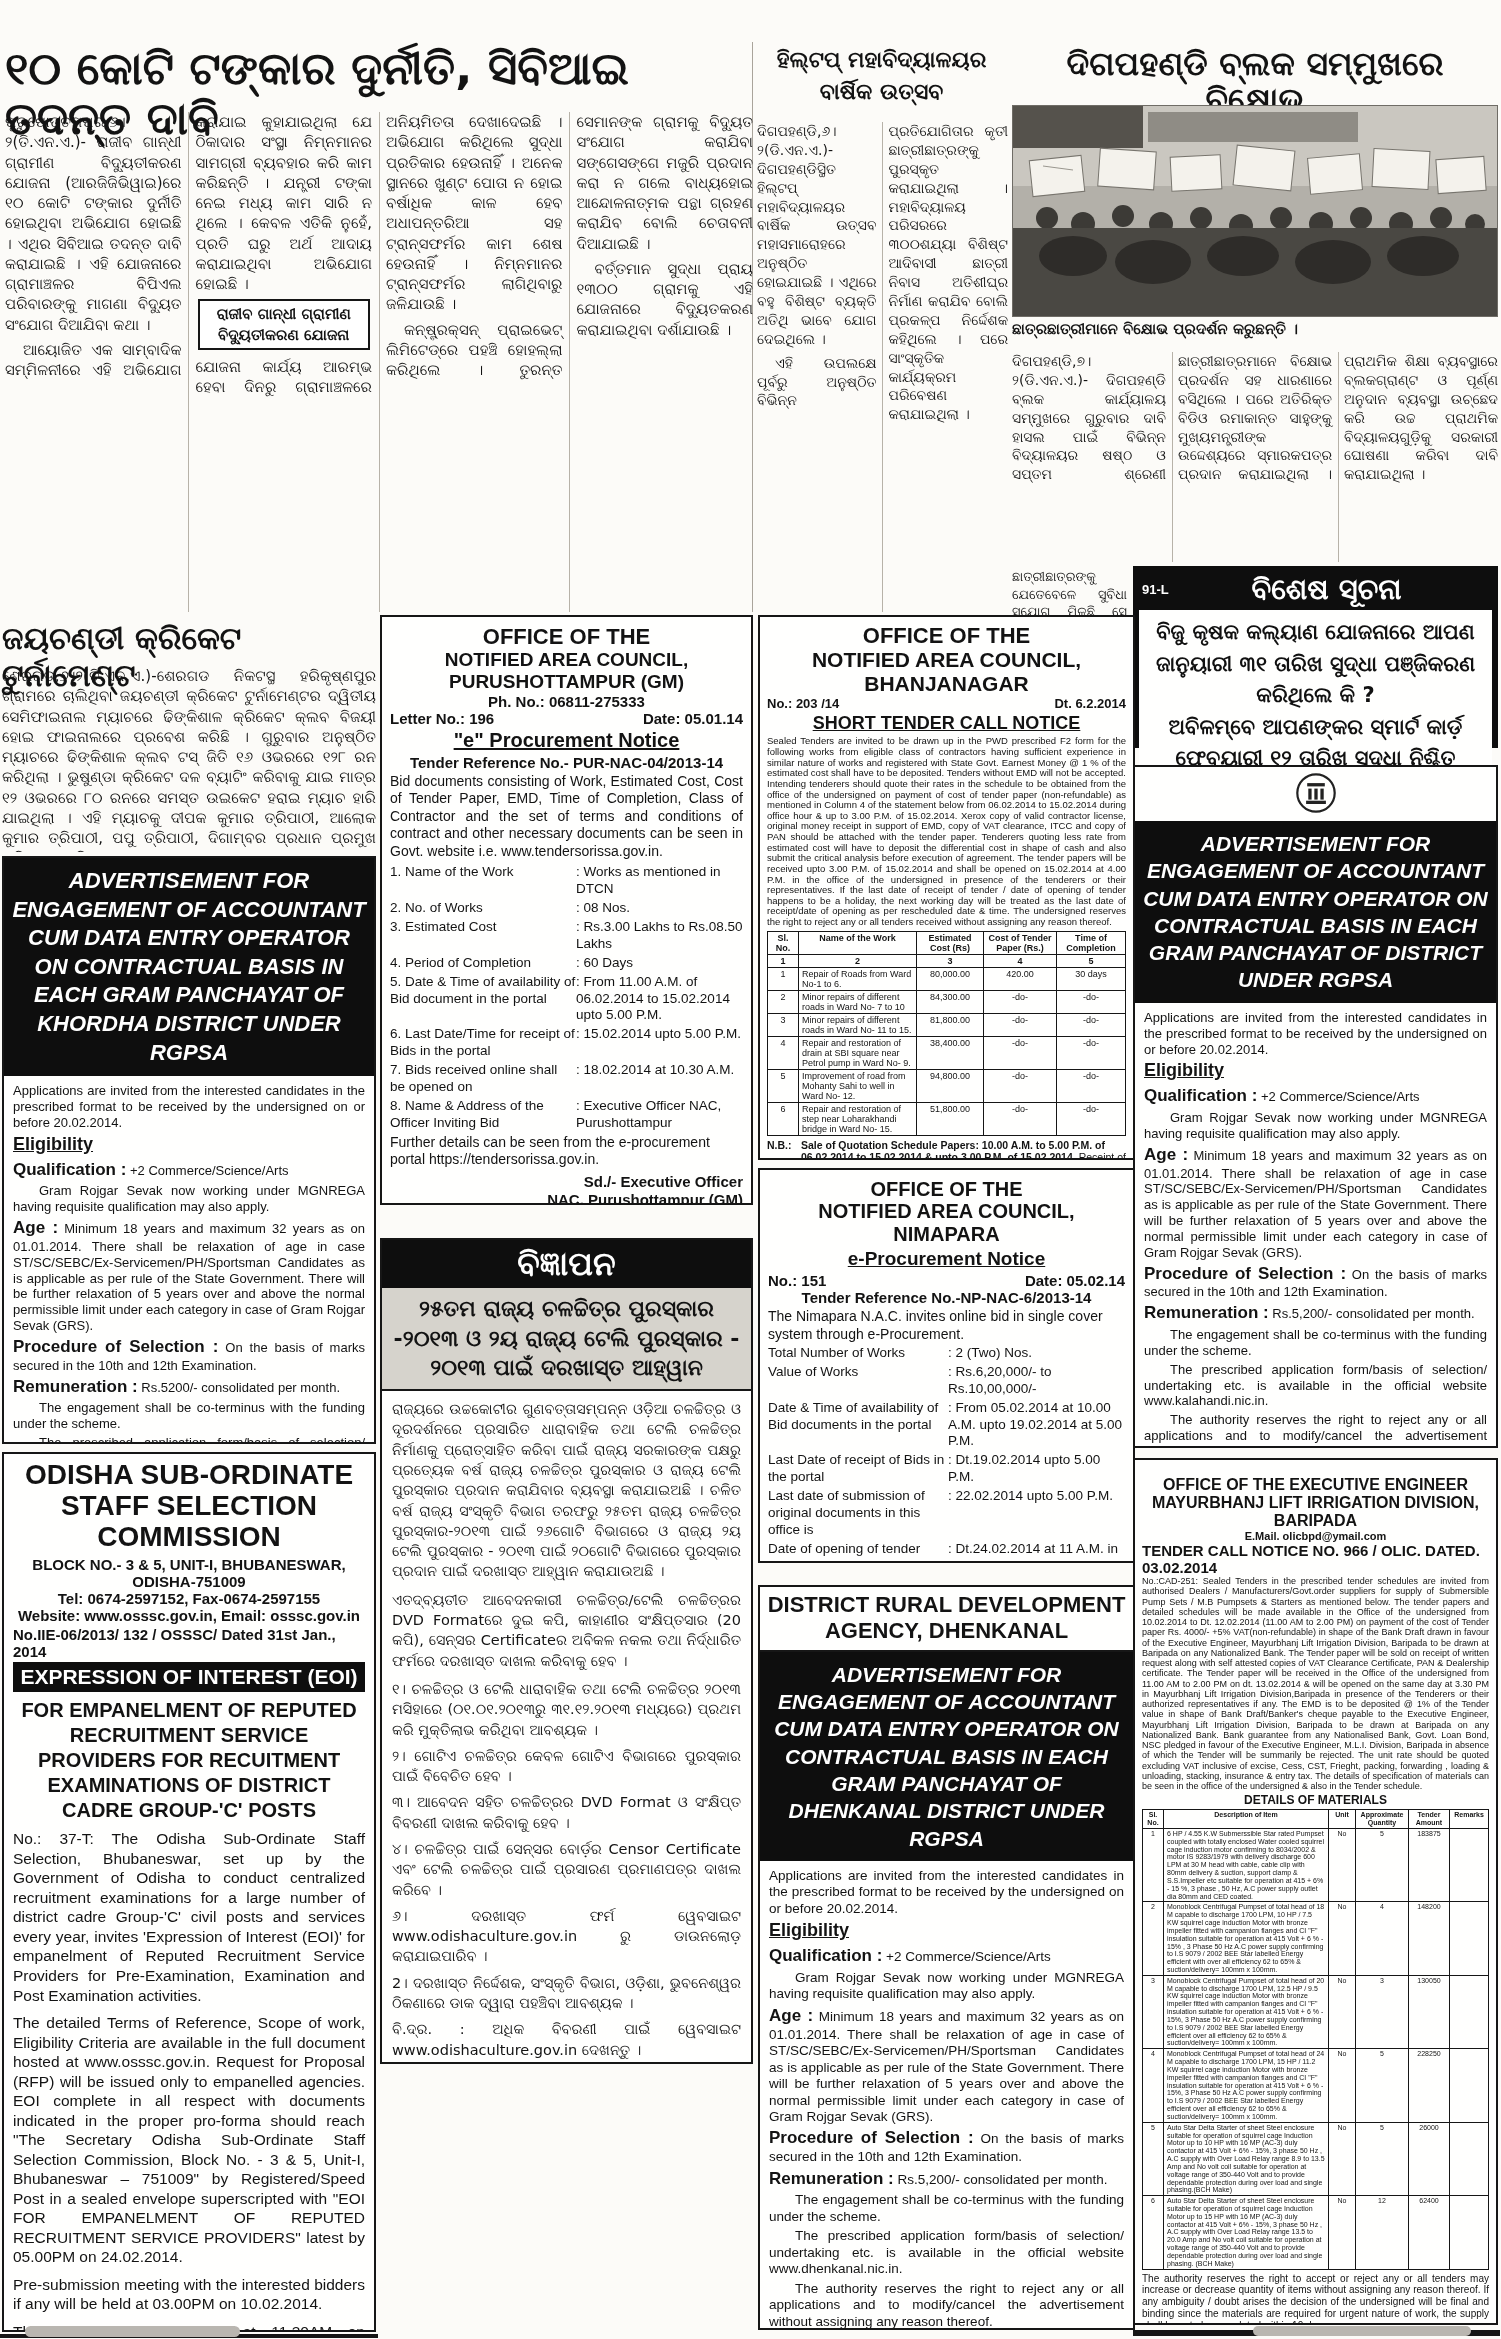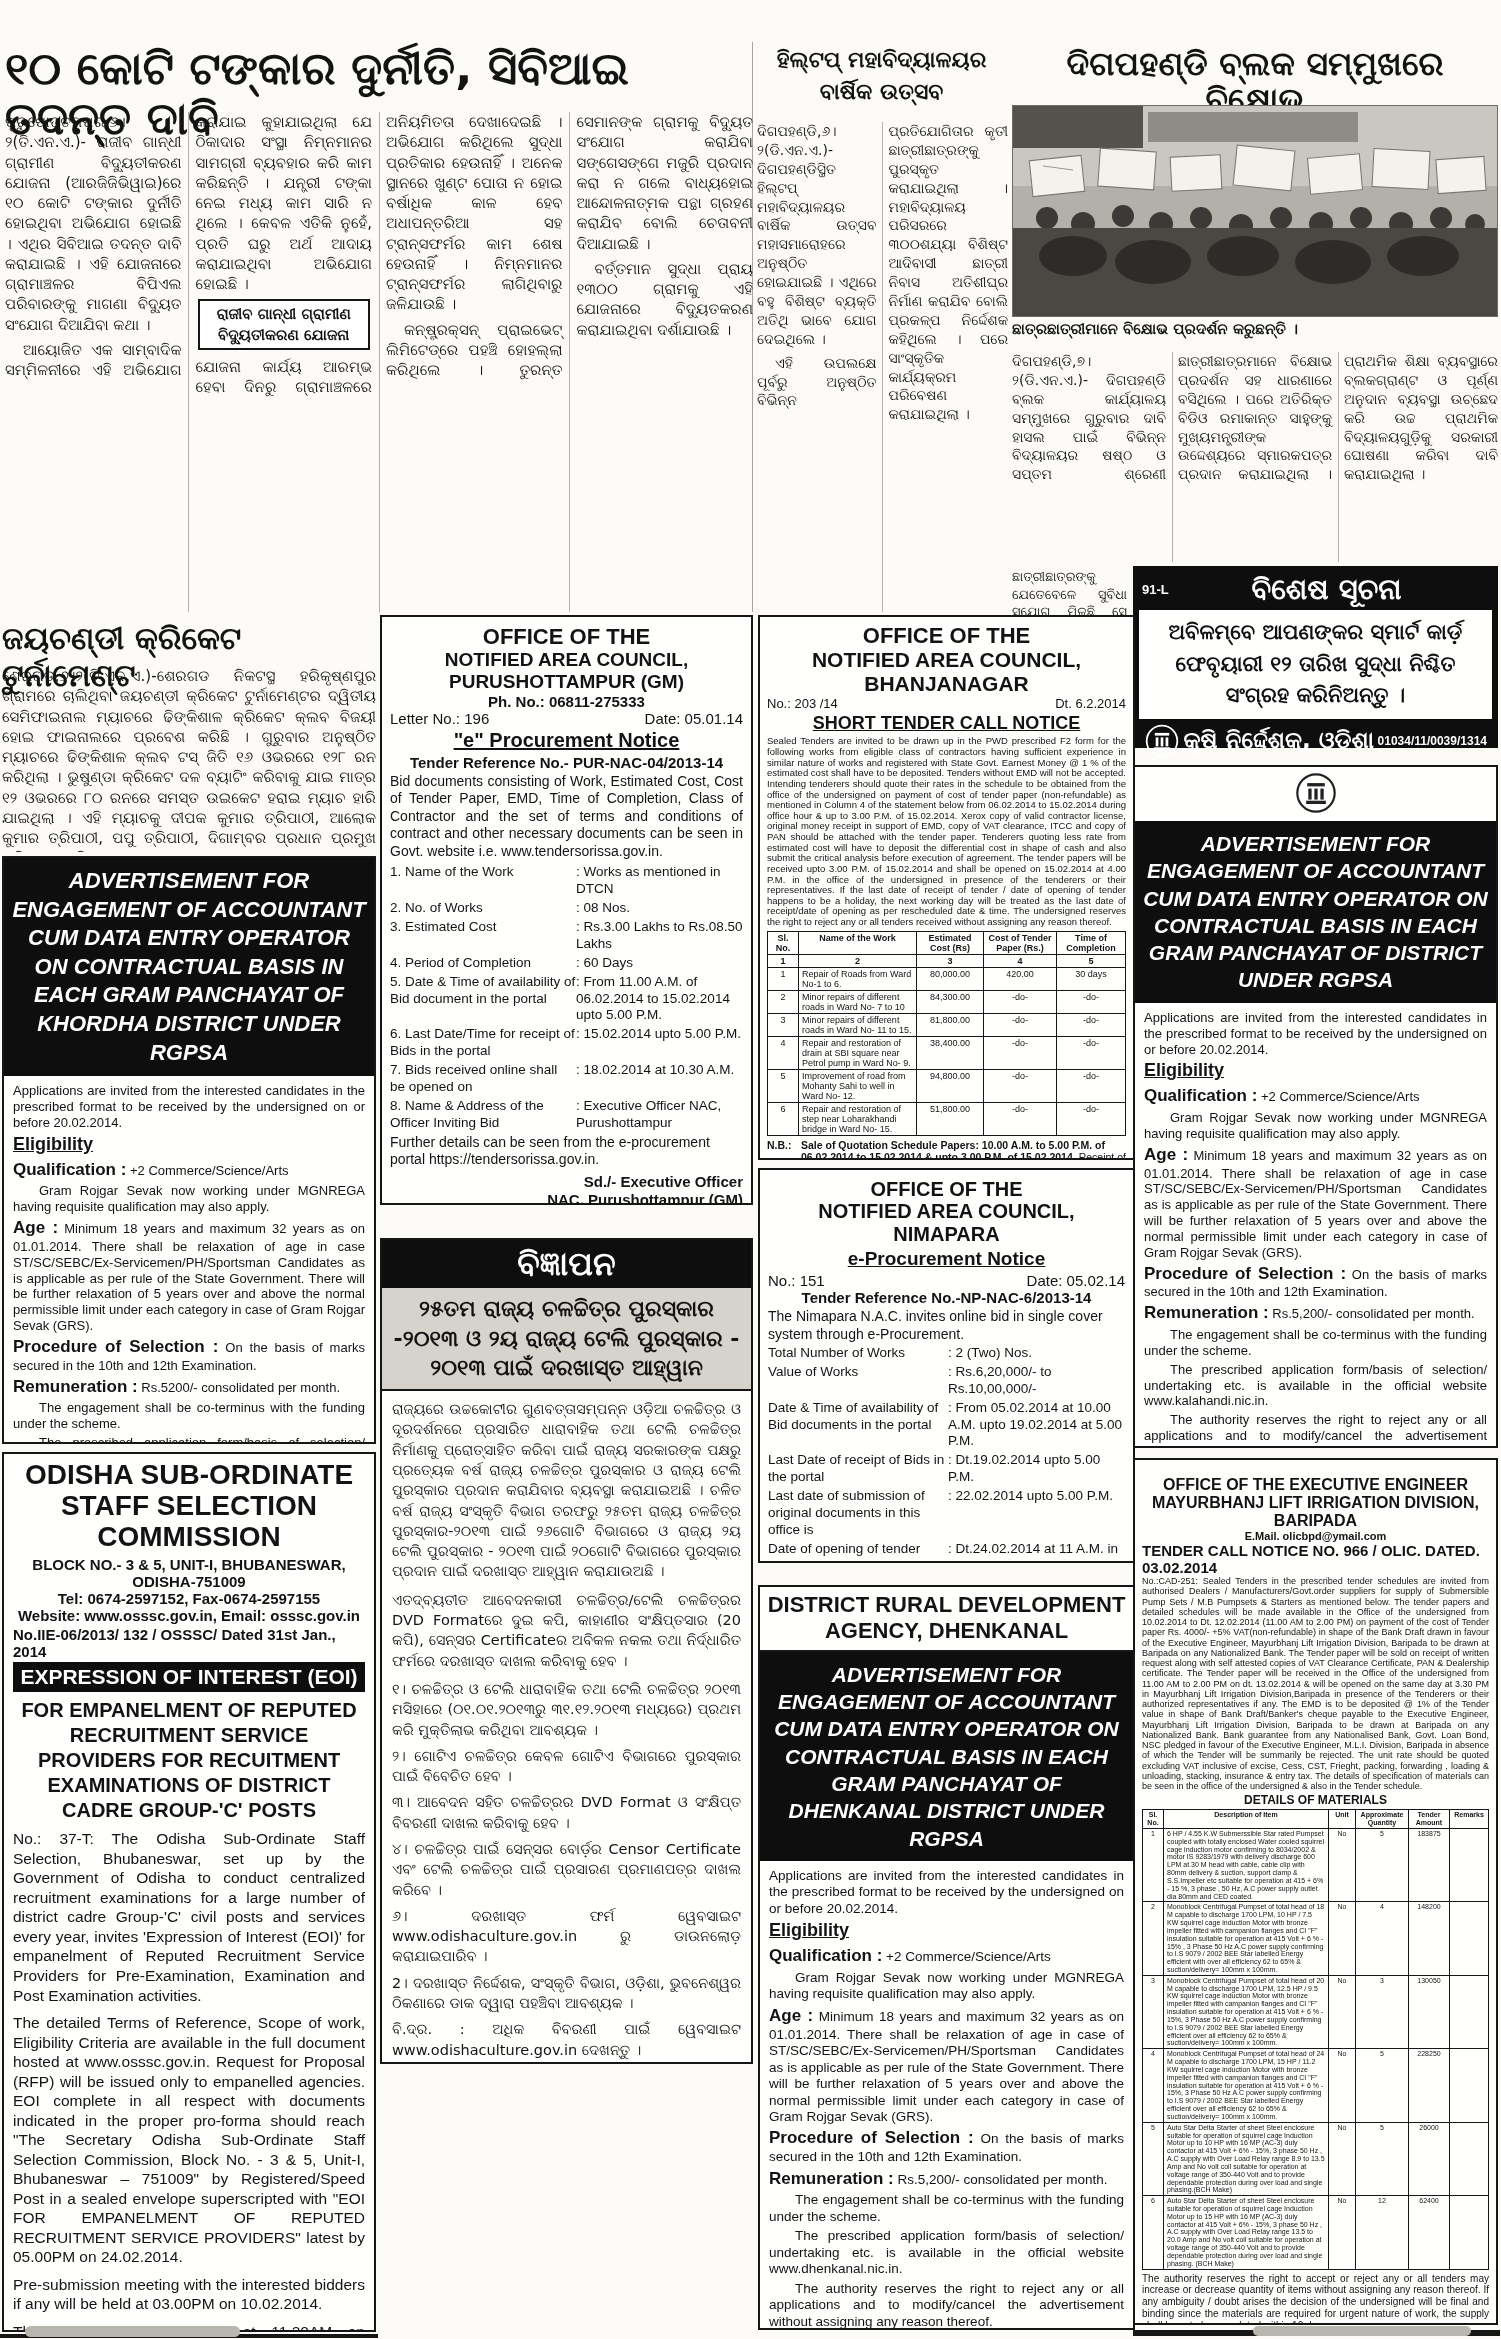--- a/index.html
+++ b/index.html
@@ -31,21 +31,21 @@
   .lead{font-weight:bold;font-size:17px;}
   .elig{font-weight:bold;font-size:18px;text-decoration:underline;margin:2px 0 4px;}
   .sig{text-align:right;font-weight:bold;font-size:15px;line-height:1.25;margin-top:4px;}
   
   .t{width:100%;border-collapse:collapse;}
   .t th,.t td{border:1px solid #161616;padding:1px 3px;vertical-align:top;}
   .t th{font-weight:bold;text-align:center;}
   
   .off1{font-size:22px;font-weight:bold;text-align:center;line-height:1.1;margin-top:4px;}
   .off2{font-size:19px;font-weight:bold;text-align:center;line-height:1.15;}
-  .nrow{display:flex;justify-content:space-between;font-weight:normal;font-size:13px;padding:0 8px;text-align:center;}
+  .nrow{display:flex;justify-content:space-between;font-weight:bold;font-size:13px;padding:0 8px;text-align:center;}
   .ntitle{font-size:18px;font-weight:bold;text-align:center;text-decoration:underline;margin:2px 0;}
   .frow{display:flex;font-size:13.5px;line-height:1.25;margin:0 0 2px;}
   .frow .fl{width:186px;flex:none;}
   .frow .fv{flex:1;font-weight:normal;}
 </style>
 </head>
 <body>
 
 <div class="page">
 
@@ -122,20 +122,21 @@
 
   </div>
 
   <div class="abs" style="left:1133px;top:566px;width:365px;height:182px;background:#0e0e0e;border:3px solid #0e0e0e;color:#fff;">
     <div style="display:flex;align-items:center;padding:3px 6px;">
       <span class="b" style="font-size:13px;width:52px;">91-L</span>
       <span class="odia b ctr" style="flex:1;font-size:29px;">ବିଶେଷ ସୂଚନା</span>
       <span style="width:30px;"></span>
     </div>
     <div class="odia b ctr" style="background:#fffffe;color:#111;margin:0 3px;padding:7px 6px;font-size:21px;line-height:1.5;">
+      <div>ବିଜୁ କୃଷକ କଲ୍ୟାଣ ଯୋଜନାରେ ଆପଣ ଜାନୁୟାରୀ ୩୧ ତାରିଖ ସୁଦ୍ଧା ପଞ୍ଜିକରଣ କରିଥିଲେ କି ?</div>
       <div>ଅବିଳମ୍ବେ ଆପଣଙ୍କର ସ୍ମାର୍ଟ କାର୍ଡ଼ ଫେବୃୟାରୀ ୧୨ ତାରିଖ ସୁଦ୍ଧା ନିଶ୍ଚିତ ସଂଗ୍ରହ କରିନିଅନ୍ତୁ ।</div>
     </div>
     <div style="display:flex;align-items:center;padding:4px 8px;">
       <span style="width:36px;height:36px;">
         <svg width="36" height="36" viewBox="0 0 40 40" fill="#fff">
             <circle cx="20" cy="20" r="17" fill="none" stroke="#fff" stroke-width="2"></circle>
             <rect x="12" y="11" width="16" height="3"></rect>
             <rect x="13" y="16" width="3" height="10"></rect>
             <rect x="18.5" y="16" width="3" height="10"></rect>
             <rect x="24" y="16" width="3" height="10"></rect>

